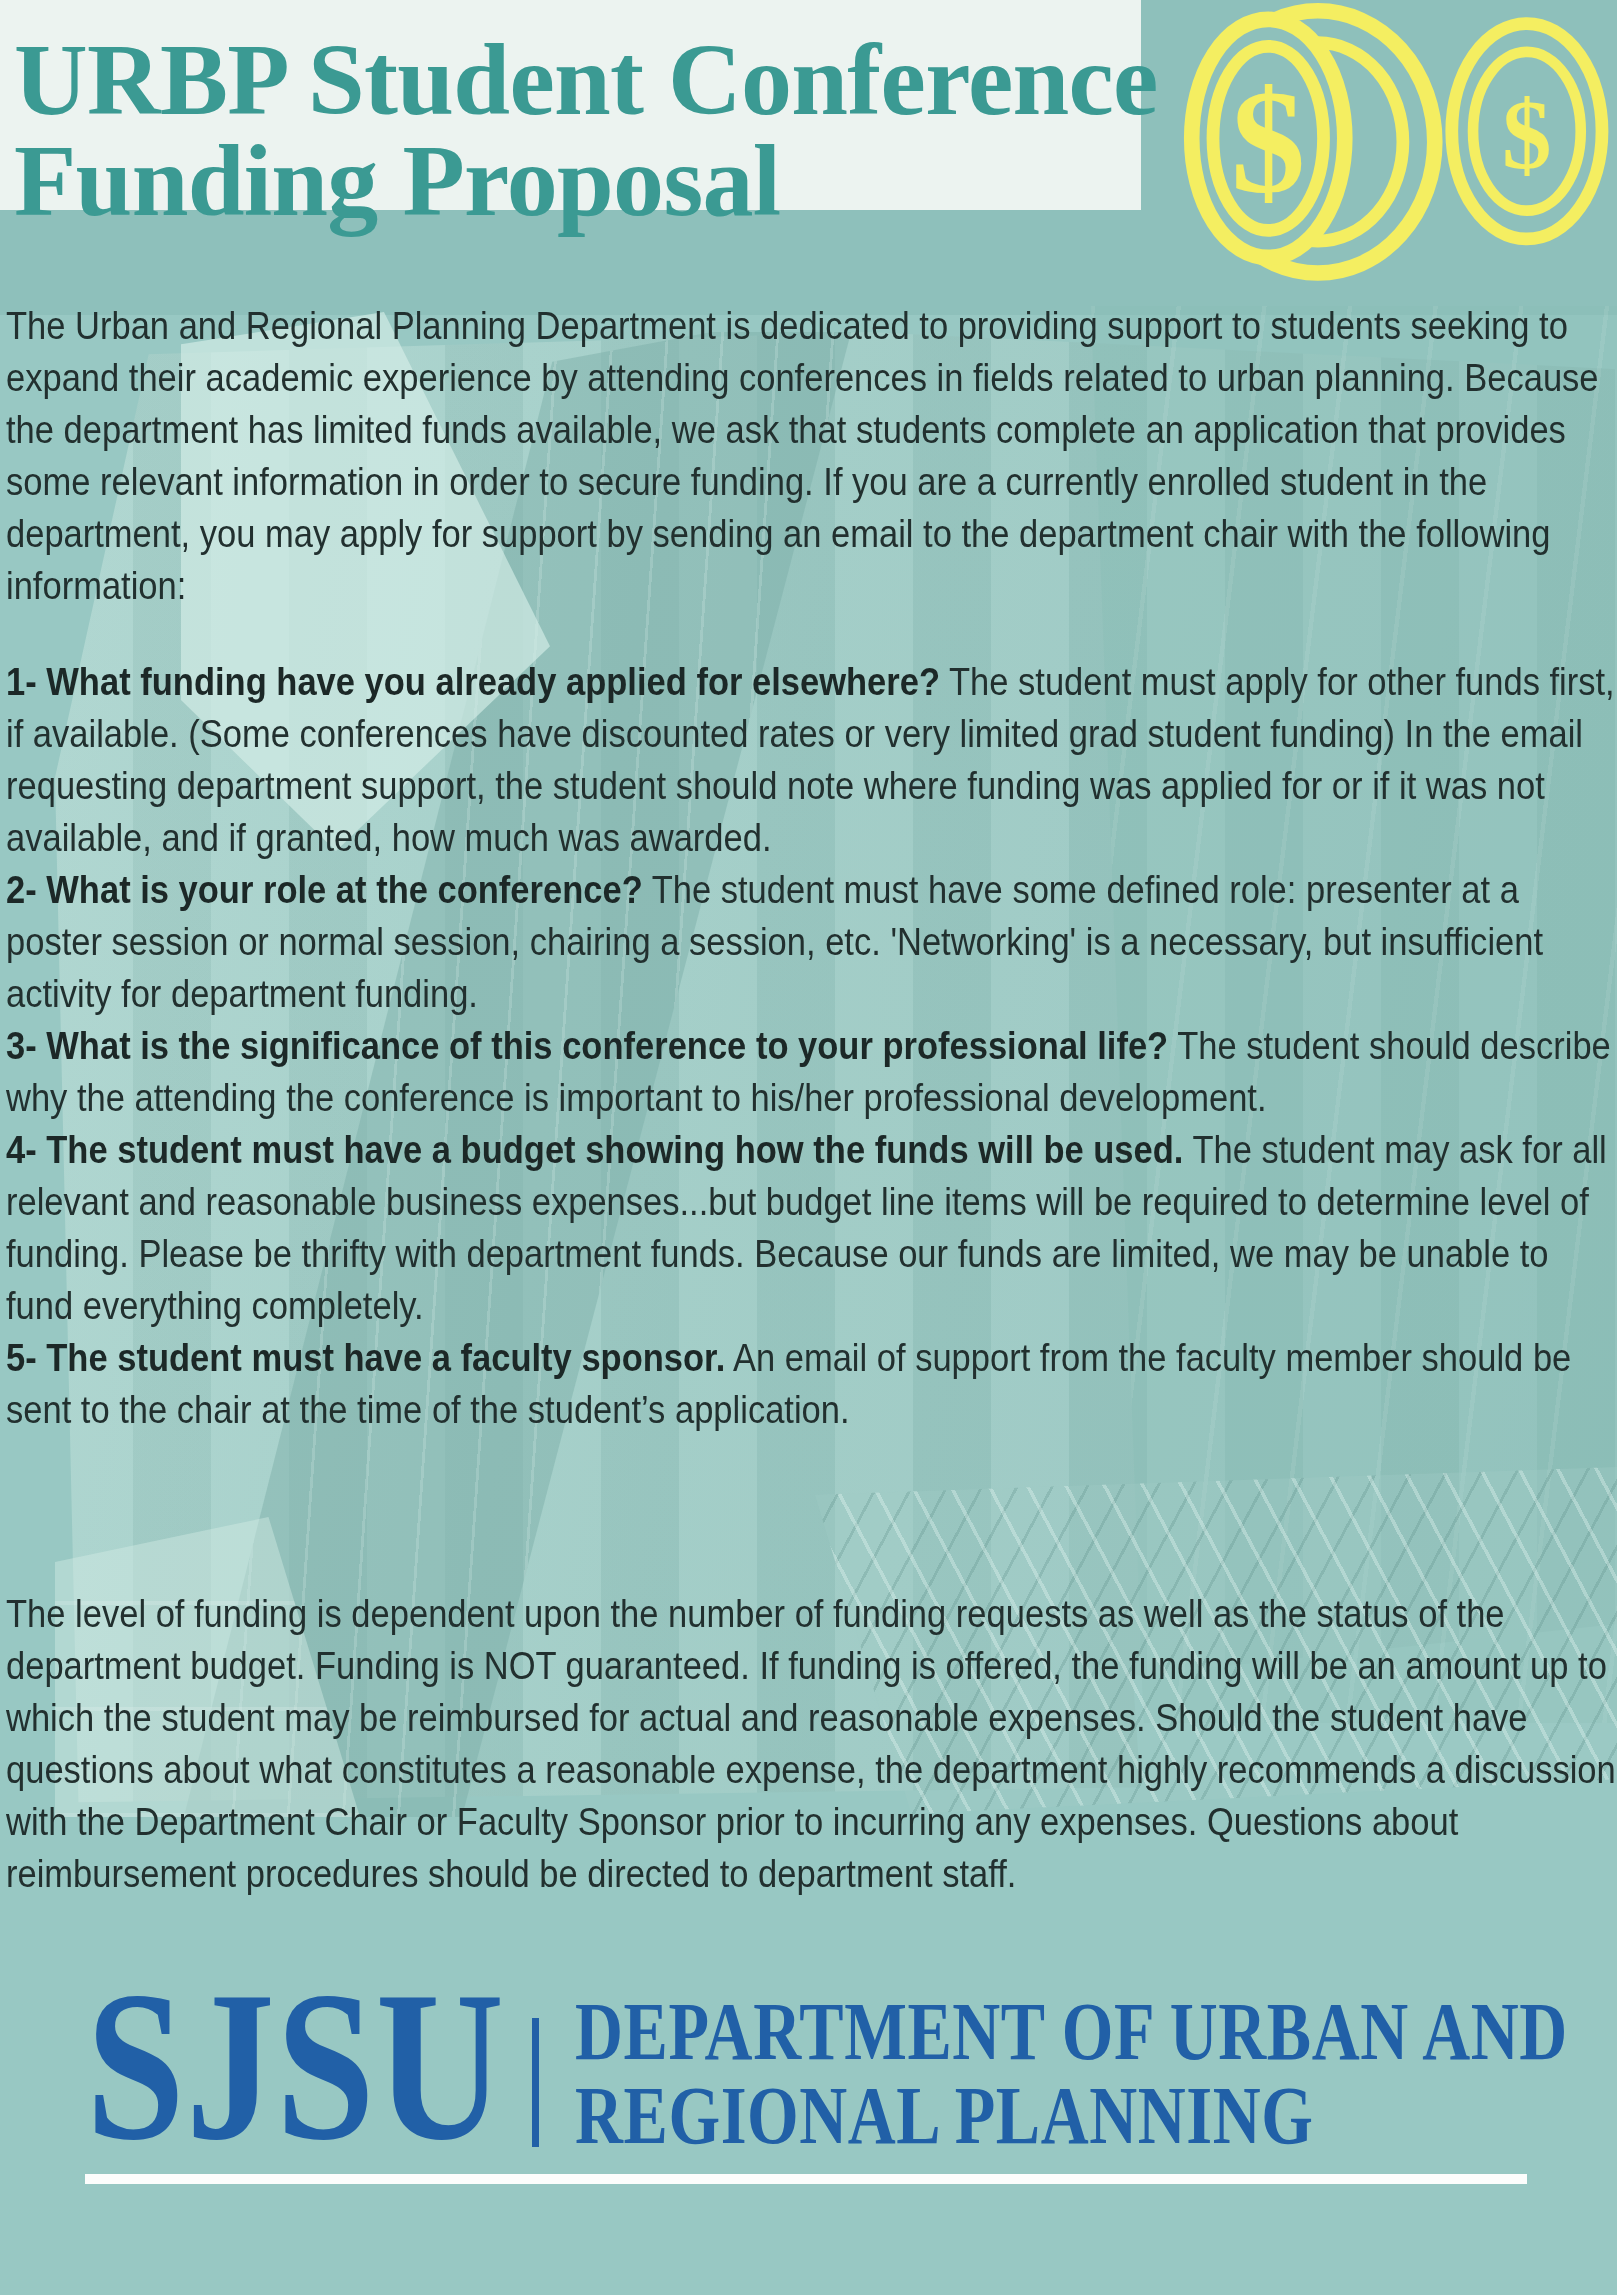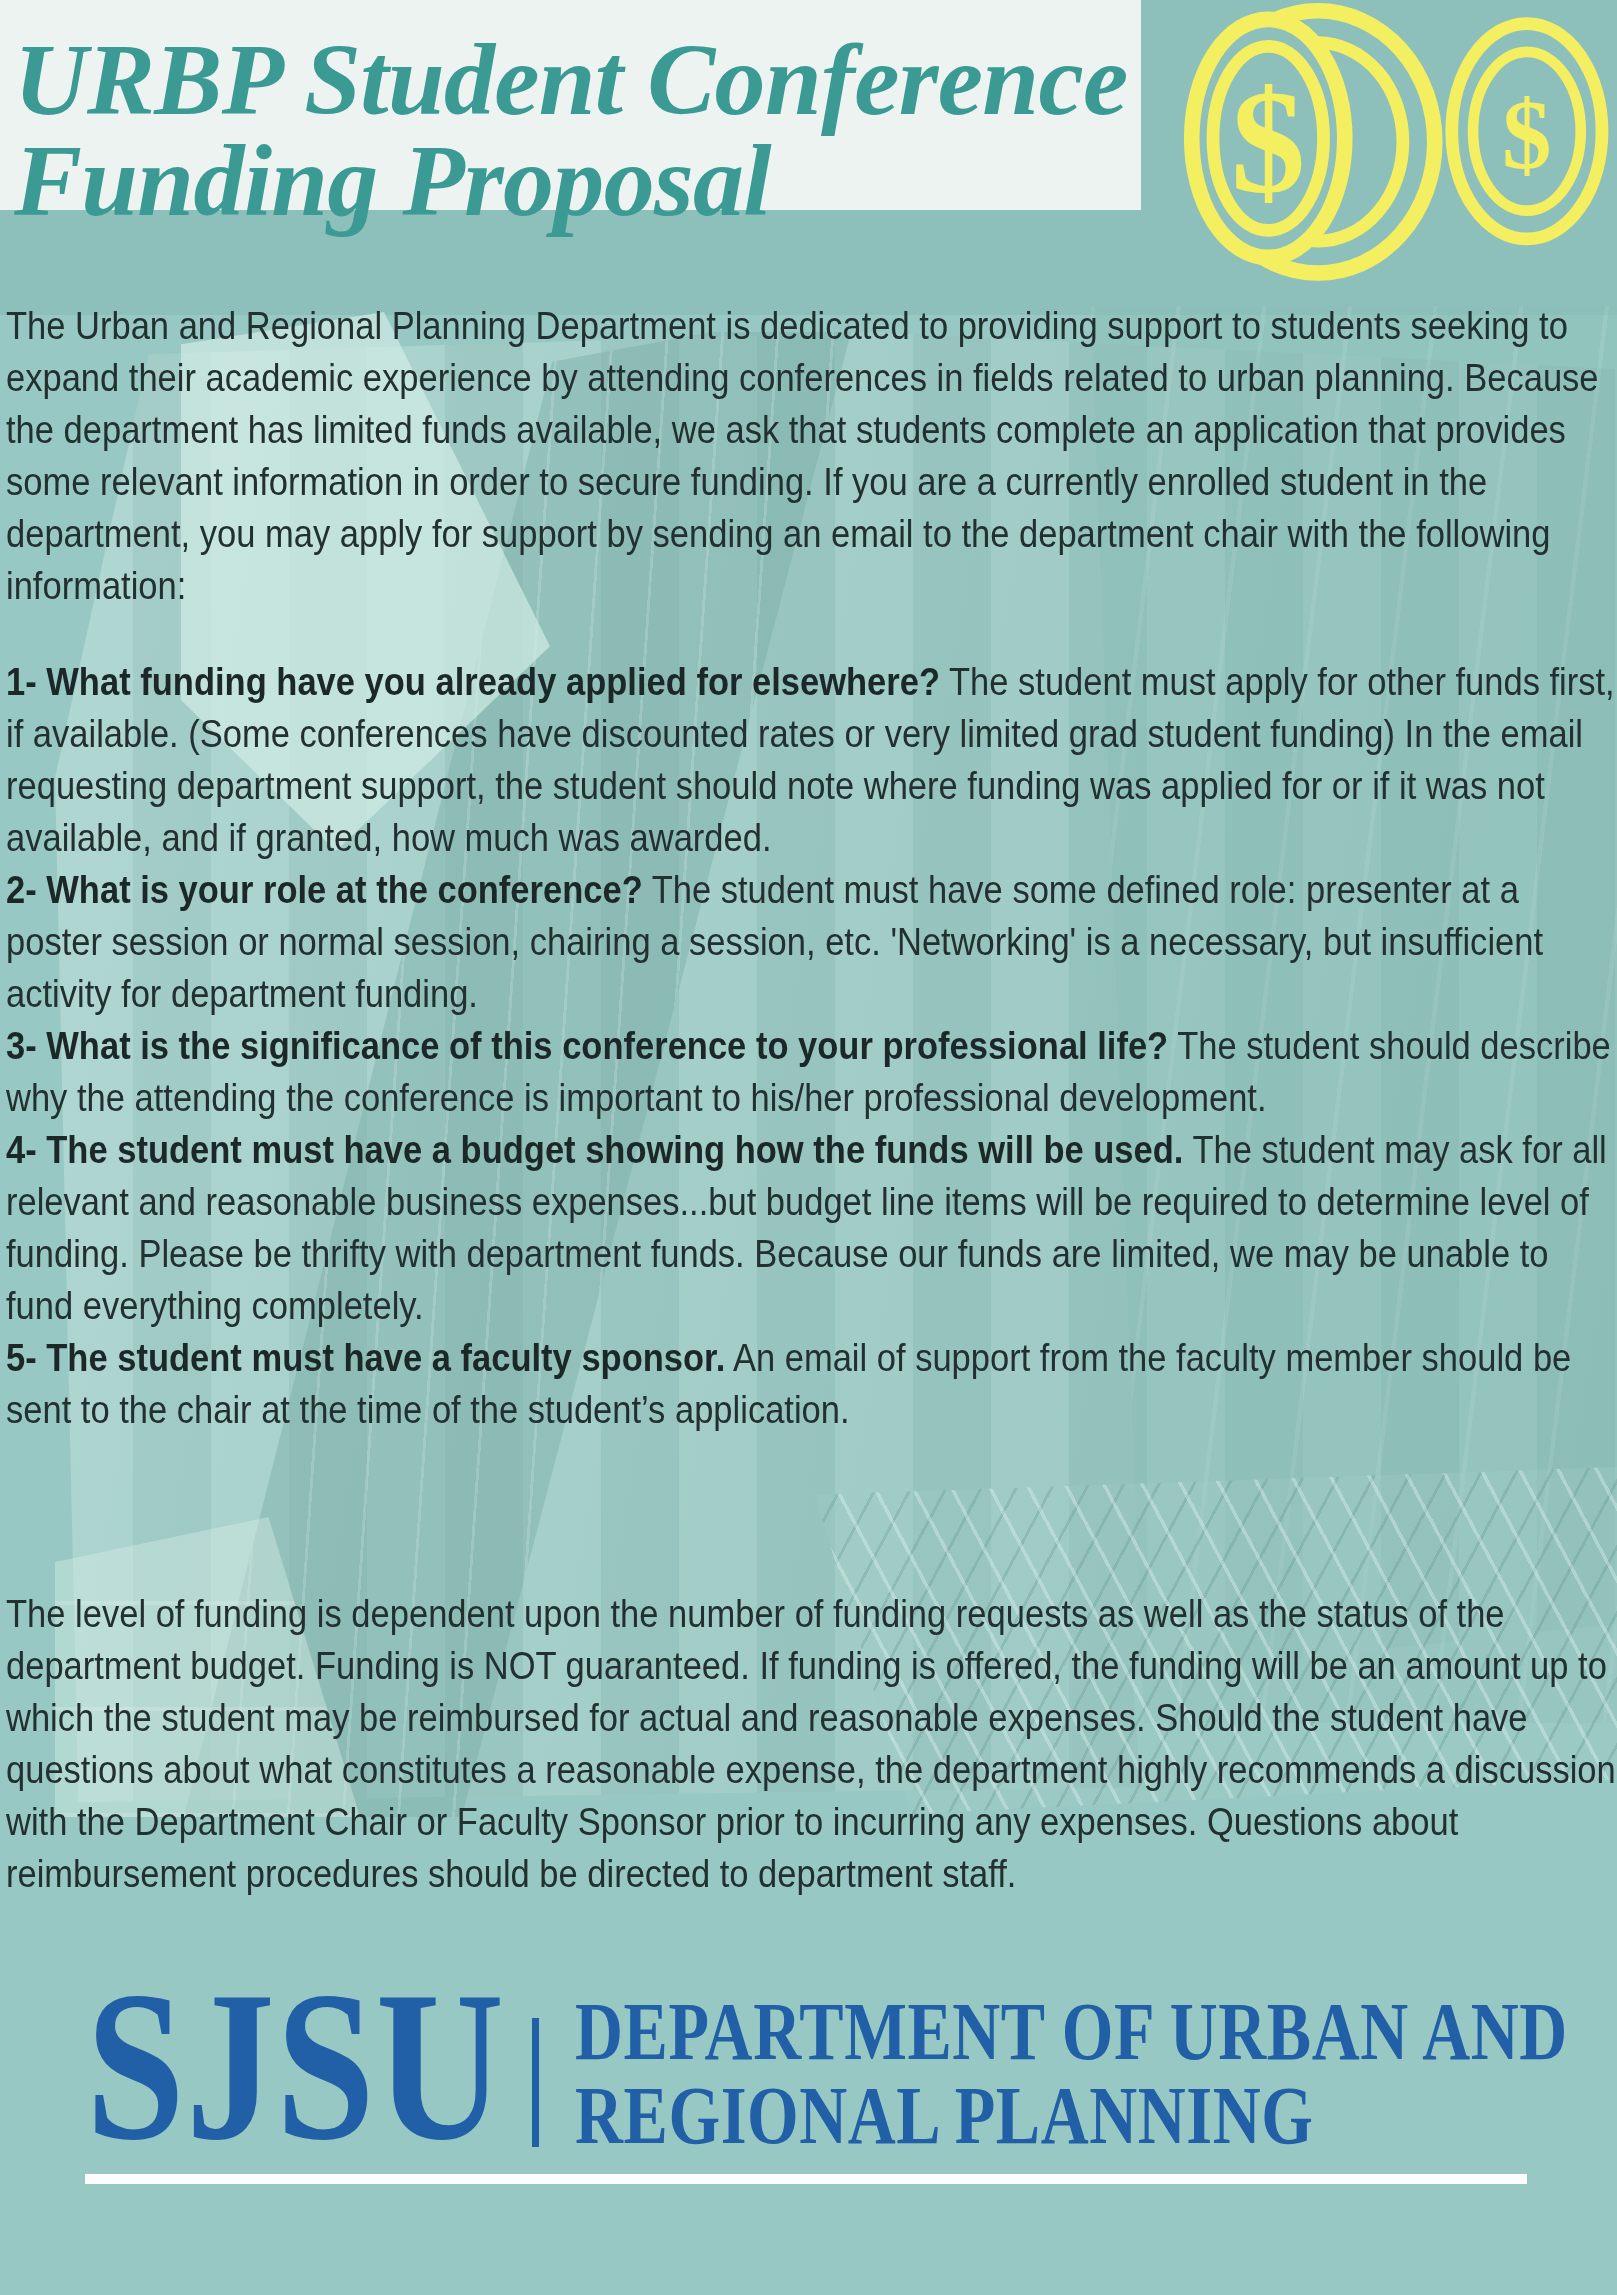--- a/index.html
+++ b/index.html
@@ -51,21 +51,21 @@
     background:
       repeating-linear-gradient(0deg, rgba(255,255,255,.16) 0 4.3px, transparent 4.3px 106px),
       rgba(210,234,228,.45);
     clip-path:polygon(0 15%, 70% 0, 100% 100%, 0 100%);
   }
   
   .header-white{left:0;top:0;width:1141px;height:210px;background:#ecf3f0;z-index:2;}
   .page-title{
     position:absolute;left:14px;top:-11.3px;z-index:3;
     color:#3b9a93;font-family:"Liberation Serif", serif;
-    font-style:italic;font-weight:bold;
+    font-weight:bold;
     font-size:102px;line-height:101px;white-space:nowrap;
     letter-spacing:-0.7px;
     margin-top:40px;
   }
   
   .coins{left:1123px;top:0;width:496px;height:298px;z-index:4;}
   
   .copy{
     position:absolute;left:5.7px;z-index:5;
     width:1821px;transform:scaleX(0.885);transform-origin:0 0;

